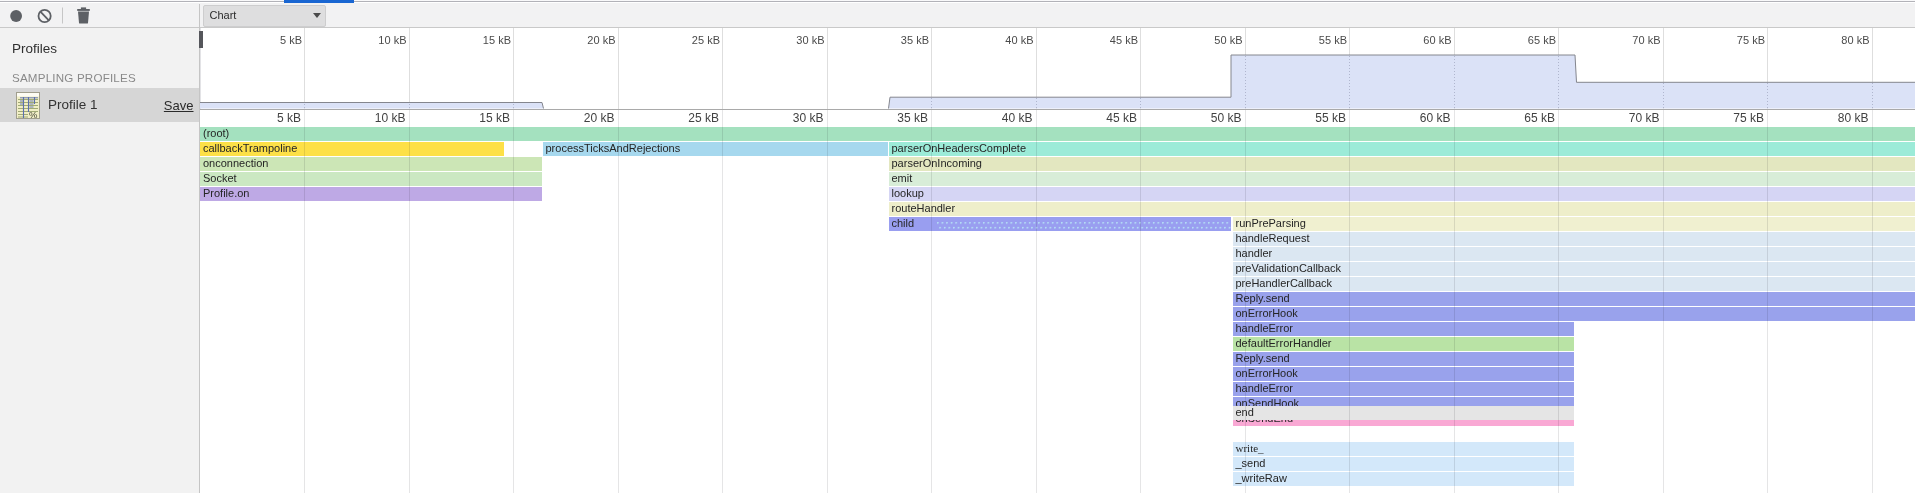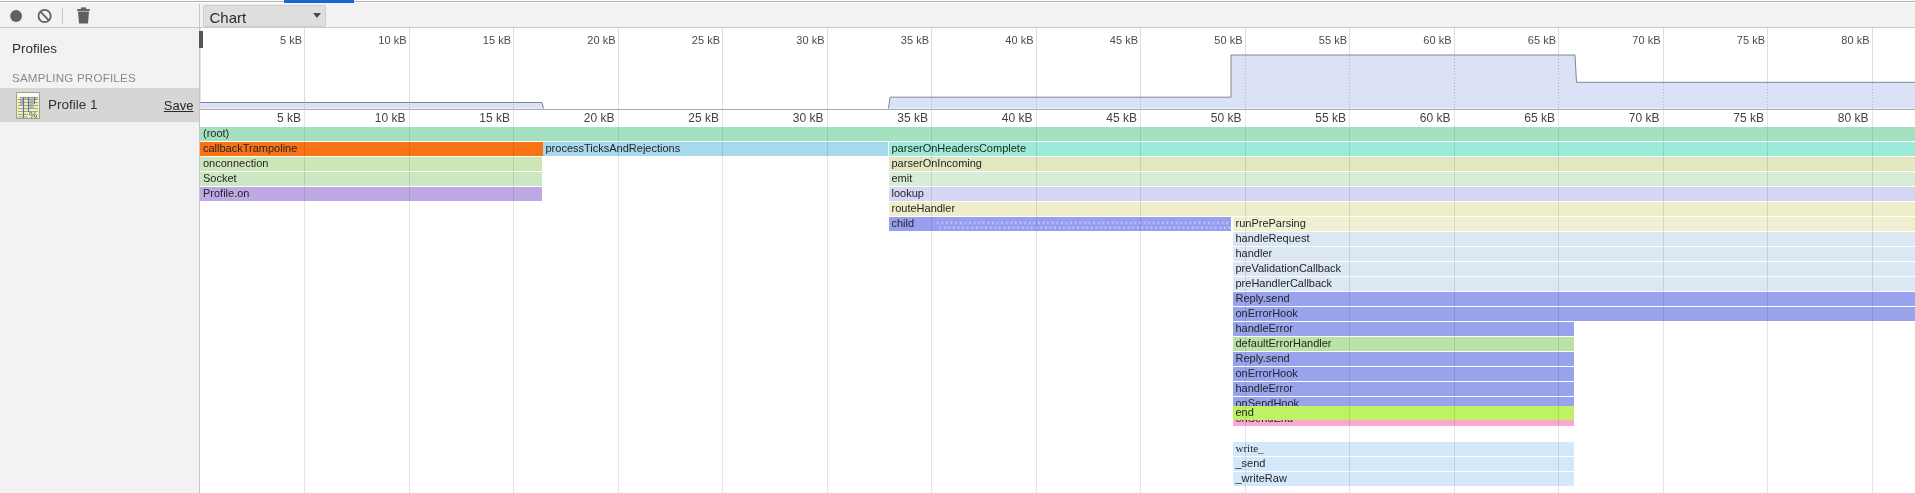--- a/index.html
+++ b/index.html
@@ -83,21 +83,21 @@
       <line x1="13.5" y1="9" x2="17.5" y2="9"></line>
     <line x1="4" y1="12" x2="7" y2="12"></line>
       <line x1="13.5" y1="12" x2="17.5" y2="12"></line>
     <line x1="13.5" y1="15" x2="17.5" y2="15"></line>
   </g>
   <text x="13" y="25.5" font-size="9.5" fill="#4a4a3a" font-family="Liberation Sans">%</text>
 </svg>
 
 <div style="position:absolute;left:202.5px;top:4.5px;width:123.5px;height:22px;
   background:#dededf;border:1px solid #cdcdce;border-radius:2px;z-index:3;">
-  <span style="position:absolute;left:6px;top:3.5px;font-size:15px;color:#2b2b2b;">Chart</span>
+  <span style="position:absolute;left:6px;top:3.5px;font-size:11px;color:#2b2b2b;">Chart</span>
   <span style="position:absolute;right:4px;top:7.5px;width:0;height:0;
     border-left:4.5px solid transparent;border-right:4.5px solid transparent;
     border-top:5.5px solid #4a4a4a;"></span>
 </div>
 
 <div class="ovline" style="left:304.0px"></div>
 <div class="ovline" style="left:408.5px"></div>
 <div class="ovline" style="left:513.0px"></div>
 <div class="ovline" style="left:617.5px"></div>
 <div class="ovline" style="left:722.0px"></div>
@@ -178,21 +178,21 @@
   <path d="M200.0,108.5 L200.0,102.5 L542,102.5 L543.5,108.5 Z" fill="#dbe2f7"></path>
   <path d="M888.5,108.5 L890,97.2 L1231,97.2 L1231,55.0 L1575,55.0 L1576.5,82.3 L1915.0,82.3 L1915.0,108.5 Z" fill="#dbe2f7"></path>
   <path d="M200.0,102.5 L542,102.5 L543.5,108.5" fill="none" stroke="#84868e" stroke-width="1"></path>
   <path d="M888.5,108.5 L890,97.2 L1231,97.2 L1231,55.0 L1575,55.0 L1576.5,82.3 L1915.0,82.3" fill="none" stroke="#84868e" stroke-width="1"></path>
 </svg>
 <div id="ovborder"></div>
 <div style="position:absolute;left:200px;top:28px;width:1px;height:80.5px;background:#e3e3e6;z-index:1;"></div>
 <div id="ovhandle"></div>
 
 <div class="bar" style="left:200.0px;top:127.0px;width:1715.0px;background-color:#a4e1bf;">(root)</div>
-<div class="bar" style="left:200.0px;top:142.0px;width:346px;background-color:#f97316;">callbackTrampoline</div>
+<div class="bar" style="left:200.0px;top:142.0px;width:304px;background-color:#fde047;">callbackTrampoline</div>
 <div class="bar" style="left:542.5px;top:142.0px;width:345.5px;background-color:#a6d8ee;">processTicksAndRejections</div>
 <div class="bar" style="left:888.5px;top:142.0px;width:1026.5px;background-color:#9cebd8;">parserOnHeadersComplete</div>
 <div class="bar" style="left:200.0px;top:157.0px;width:342.0px;background-color:#cce6b6;">onconnection</div>
 <div class="bar" style="left:888.5px;top:157.0px;width:1026.5px;background-color:#e3e7c0;">parserOnIncoming</div>
 <div class="bar" style="left:200.0px;top:172.0px;width:342.0px;background-color:#cbe8c2;">Socket</div>
 <div class="bar" style="left:888.5px;top:172.0px;width:1026.5px;background-color:#d8edd8;">emit</div>
 <div class="bar" style="left:200.0px;top:187.0px;width:342.0px;background-color:#bea9e5;">Profile.on</div>
 <div class="bar" style="left:888.5px;top:187.0px;width:1026.5px;background-color:#d5d5f4;">lookup</div>
 <div class="bar" style="left:888.5px;top:202.0px;width:1026.5px;background-color:#eeeeca;">routeHandler</div>
 <div class="bar" style="left:888.5px;top:217.0px;width:342.5px;background-color:#999ef0;">child</div>
@@ -203,17 +203,17 @@
 <div class="bar" style="left:1232.5px;top:277.0px;width:682.5px;background-color:#dbe7f2;">preHandlerCallback</div>
 <div class="bar" style="left:1232.5px;top:292.0px;width:682.5px;background-color:#99a2ec;">Reply.send</div>
 <div class="bar" style="left:1232.5px;top:307.0px;width:682.5px;background-color:#99a2ec;">onErrorHook</div>
 <div class="bar" style="left:1232.5px;top:322.0px;width:341.5px;background-color:#99a2ec;">handleError</div>
 <div class="bar" style="left:1232.5px;top:337.0px;width:341.5px;background-color:#b9e3a5;">defaultErrorHandler</div>
 <div class="bar" style="left:1232.5px;top:352.0px;width:341.5px;background-color:#99a2ec;">Reply.send</div>
 <div class="bar" style="left:1232.5px;top:367.0px;width:341.5px;background-color:#99a2ec;">onErrorHook</div>
 <div class="bar" style="left:1232.5px;top:382.0px;width:341.5px;background-color:#99a2ec;">handleError</div>
 <div class="bar" style="left:1232.5px;top:397.0px;width:341.5px;background-color:#99a2ec;">onSendHook</div>
 <div class="bar" style="left:1232.5px;top:412.0px;width:341.5px;background-color:#f9a8d4;">onSendEnd</div>
-<div class="bar" style="left:1232.5px;top:406px;width:341.5px;background-color:#bef264;">end</div>
+<div class="bar" style="left:1232.5px;top:406px;width:341.5px;background-color:#e5e5e5;">end</div>
 <div class="bar" style="left:1232.5px;top:442.0px;width:341.5px;background-color:#d3e8fa;font-family:Liberation Serif, serif;">write_</div>
 <div class="bar" style="left:1232.5px;top:457.0px;width:341.5px;background-color:#d3e8fa;">_send</div>
 <div class="bar" style="left:1232.5px;top:472.0px;width:341.5px;background-color:#d3e8fa;">_writeRaw</div>
 <div id="childdots"></div>
 
 </body></html>

